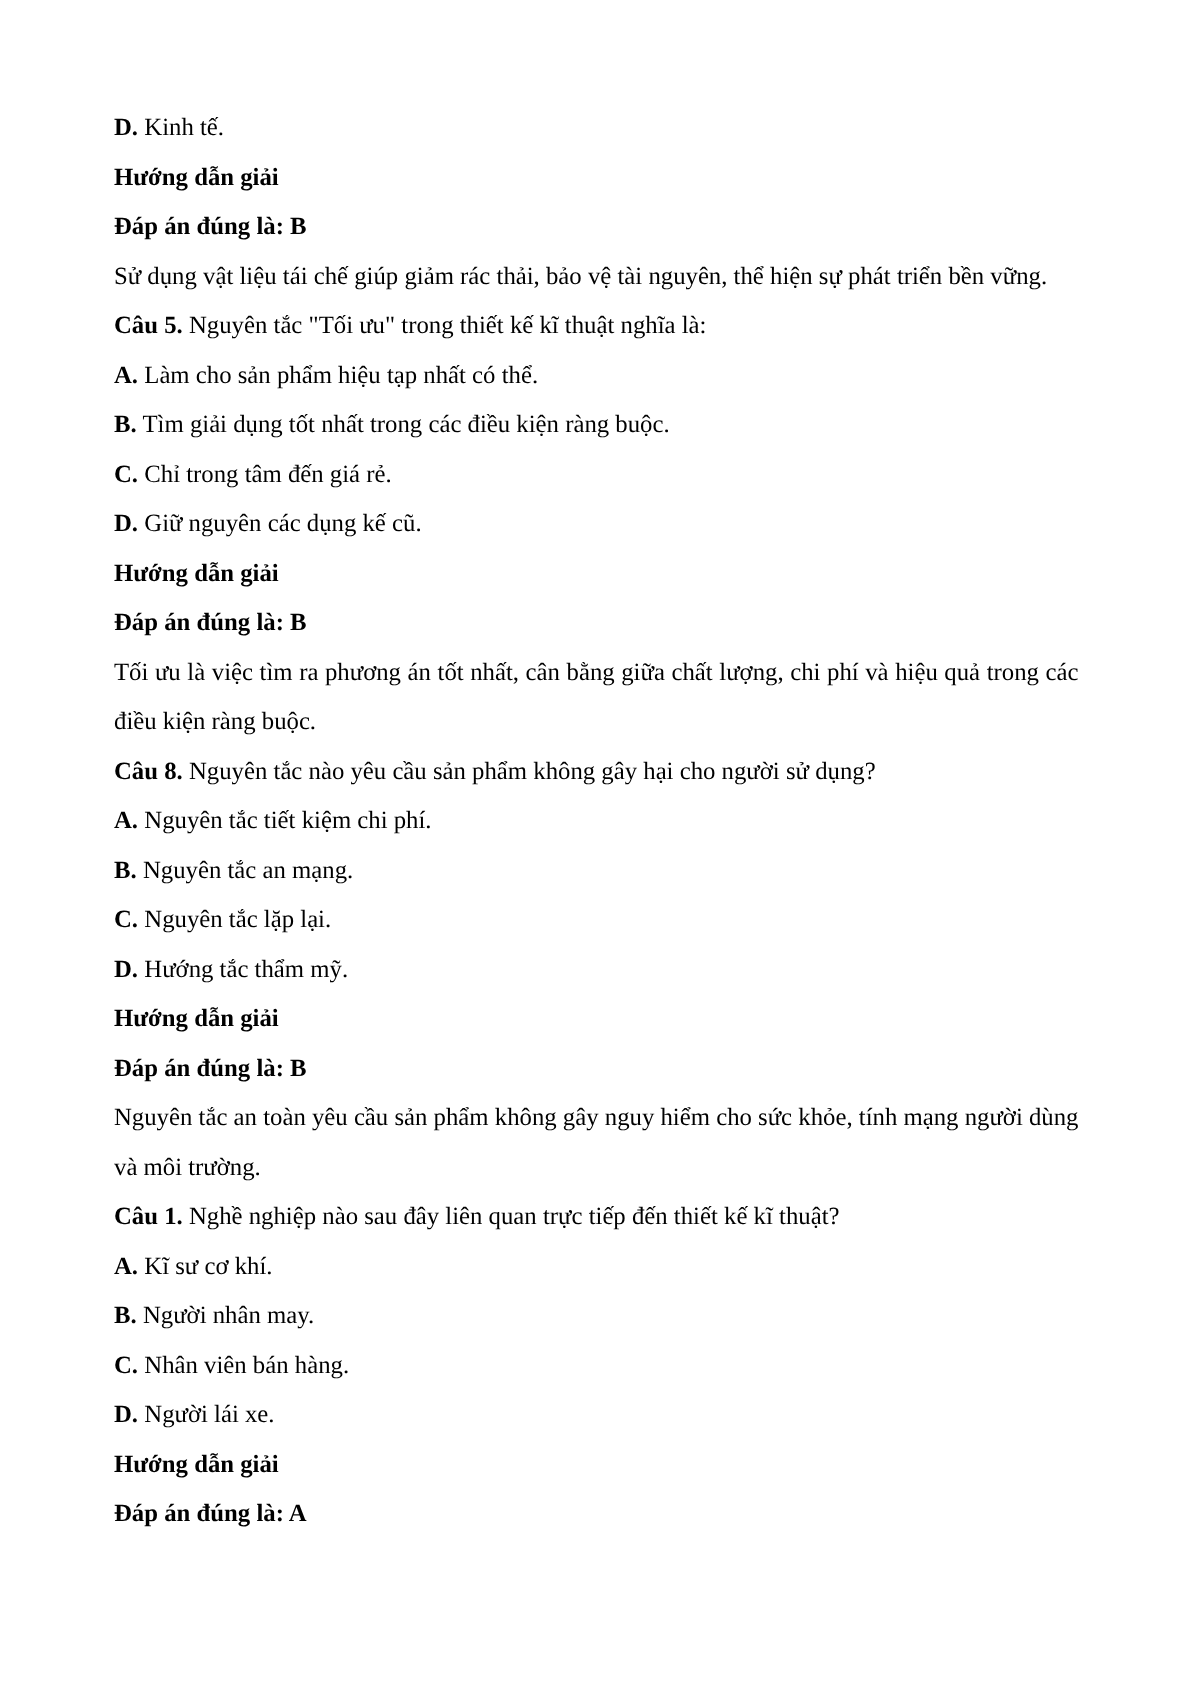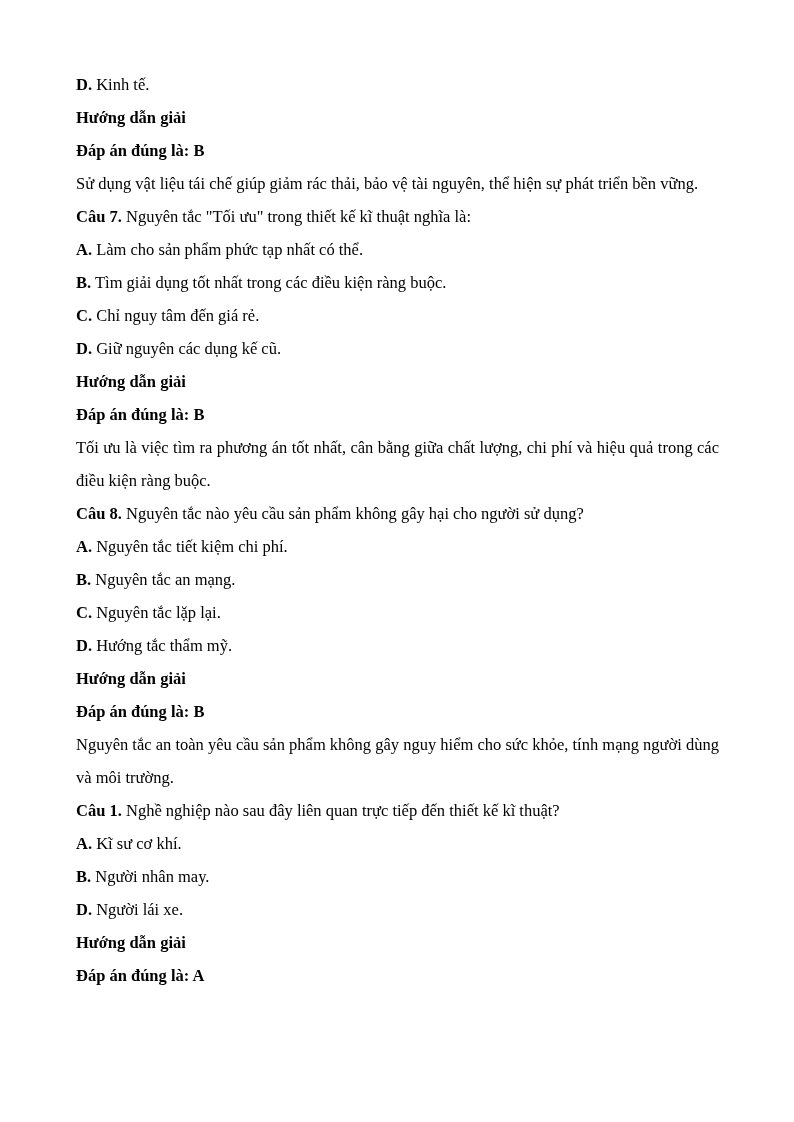--- a/index.html
+++ b/index.html
@@ -29,35 +29,36 @@
   }
 </style>
 </head>
 <body>
 
 <div class="page">
   <p class="line"><span class="b">D.</span><span> Kinh tế.</span></p>
   <p class="line"><span class="b">Hướng dẫn giải</span><span></span></p>
   <p class="line"><span class="b">Đáp án đúng là: B</span><span></span></p>
   <p class="line"><span class="b"></span><span>Sử dụng vật liệu tái chế giúp giảm rác thải, bảo vệ tài nguyên, thể hiện sự phát triển bền vững.</span></p>
-  <p class="line"><span class="b">Câu 7.</span><span> Nguyên tắc "Tối ưu" trong thiết kế kĩ thuật nghĩa là:</span></p>
-  <p class="line"><span class="b">A.</span><span> Làm cho sản phẩm phức tạp nhất có thể.</span></p>
+  <p class="line"><span class="b">Câu 5.</span><span> Nguyên tắc "Tối ưu" trong thiết kế kĩ thuật nghĩa là:</span></p>
+  <p class="line"><span class="b">A.</span><span> Làm cho sản phẩm hiệu tạp nhất có thể.</span></p>
   <p class="line"><span class="b">B.</span><span> Tìm giải dụng tốt nhất trong các điều kiện ràng buộc.</span></p>
-  <p class="line"><span class="b">C.</span><span> Chỉ nguy tâm đến giá rẻ.</span></p>
+  <p class="line"><span class="b">C.</span><span> Chỉ trong tâm đến giá rẻ.</span></p>
   <p class="line"><span class="b">D.</span><span> Giữ nguyên các dụng kế cũ.</span></p>
   <p class="line"><span class="b">Hướng dẫn giải</span><span></span></p>
   <p class="line"><span class="b">Đáp án đúng là: B</span><span></span></p>
   <p class="line"><span class="b"></span><span>Tối ưu là việc tìm ra phương án tốt nhất, cân bằng giữa chất lượng, chi phí và hiệu quả trong các điều kiện ràng buộc.</span></p>
   <p class="line"><span class="b">Câu 8.</span><span> Nguyên tắc nào yêu cầu sản phẩm không gây hại cho người sử dụng?</span></p>
   <p class="line"><span class="b">A.</span><span> Nguyên tắc tiết kiệm chi phí.</span></p>
   <p class="line"><span class="b">B.</span><span> Nguyên tắc an mạng.</span></p>
   <p class="line"><span class="b">C.</span><span> Nguyên tắc lặp lại.</span></p>
   <p class="line"><span class="b">D.</span><span> Hướng tắc thẩm mỹ.</span></p>
   <p class="line"><span class="b">Hướng dẫn giải</span><span></span></p>
   <p class="line"><span class="b">Đáp án đúng là: B</span><span></span></p>
   <p class="line"><span class="b"></span><span>Nguyên tắc an toàn yêu cầu sản phẩm không gây nguy hiểm cho sức khỏe, tính mạng người dùng và môi trường.</span></p>
   <p class="line"><span class="b">Câu 1.</span><span> Nghề nghiệp nào sau đây liên quan trực tiếp đến thiết kế kĩ thuật?</span></p>
   <p class="line"><span class="b">A.</span><span> Kĩ sư cơ khí.</span></p>
   <p class="line"><span class="b">B.</span><span> Người nhân may.</span></p>
+  <p class="line"><span class="b">C.</span><span> Nhân viên bán hàng.</span></p>
   <p class="line"><span class="b">D.</span><span> Người lái xe.</span></p>
   <p class="line"><span class="b">Hướng dẫn giải</span><span></span></p>
   <p class="line"><span class="b">Đáp án đúng là: A</span><span></span></p>
 </div>
 
 </body></html>

